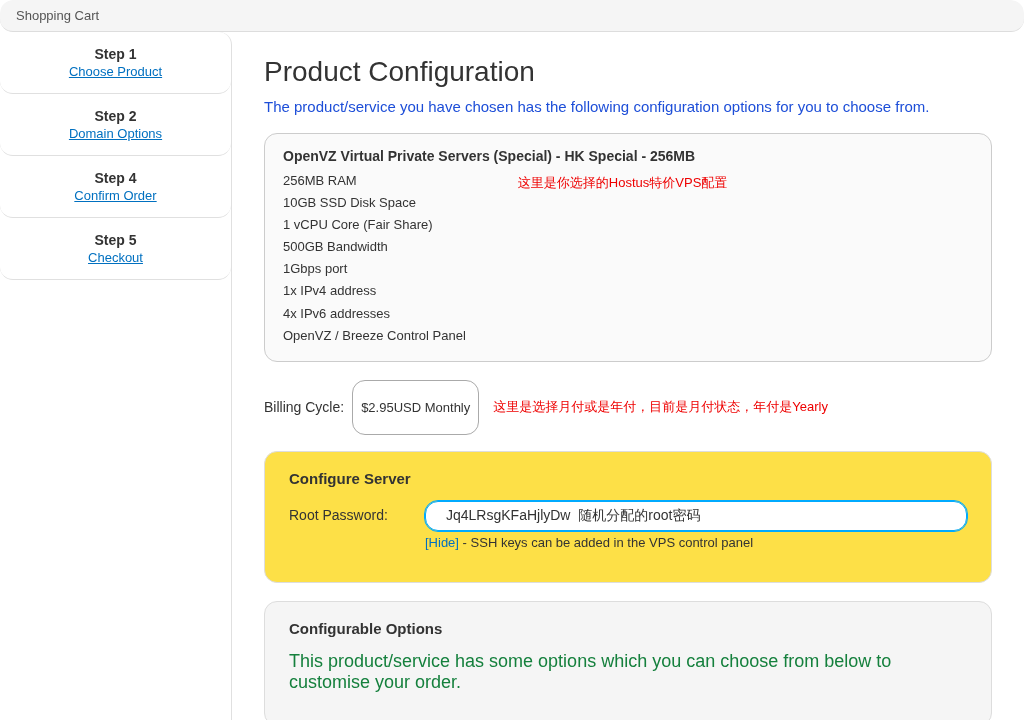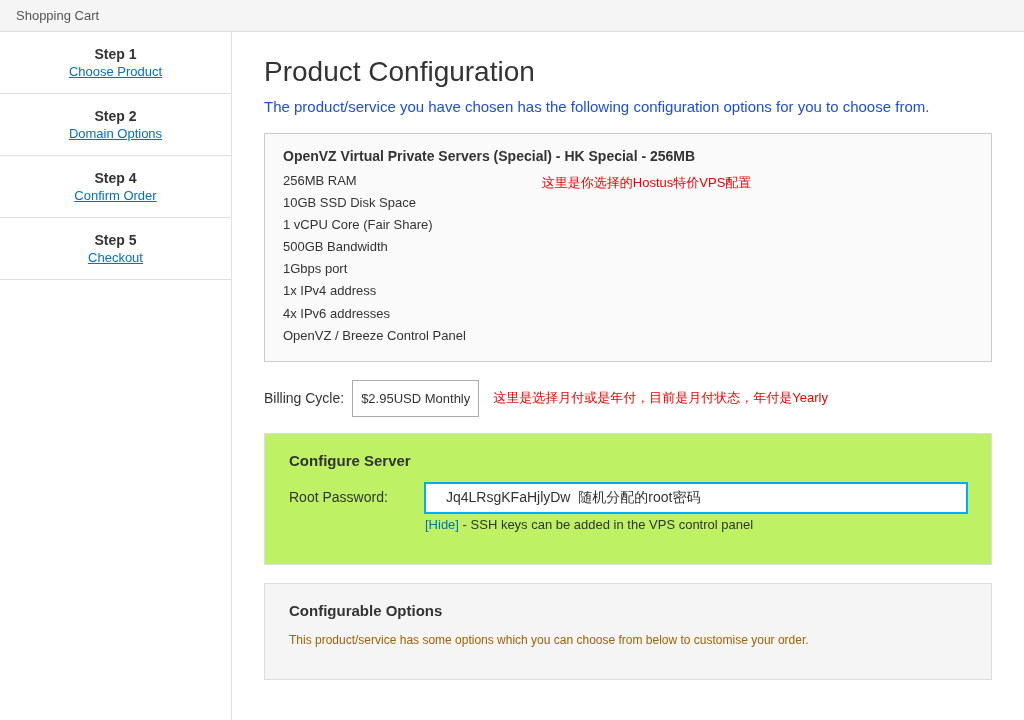--- a/index.html
+++ b/index.html
@@ -1,15 +1,15 @@
 <!DOCTYPE html>
 <html><head>
   <meta charset="utf-8">
   <style>
-    * { box-sizing: border-box; margin: 0; padding: 0; }
+    * { box-sizing: border-box; margin: 0; padding: 0; border-radius: 13px; }
     body { font-family: Arial, sans-serif; font-size: 14px; color: #333; background: #fff; }
 
     .top-bar {
       background: #f5f5f5;
       border-bottom: 1px solid #ddd;
       padding: 8px 16px;
       font-size: 13px;
       color: #555;
     }
 
@@ -108,33 +108,33 @@
       align-items: center;
       gap: 8px;
     }
 
     .billing-label {
       font-weight: normal;
     }
 
     .billing-value {
       border: 1px solid #aaa;
-      padding: 10px 8px;
+      padding: 19px 8px;
       font-size: 13px;
       background: #fff;
     }
 
     .section-title {
       font-weight: bold;
       font-size: 15px;
       margin-bottom: 14px;
     }
 
     .configure-server {
-      background: #bef264;
+      background: #fde047;
       border: 1px solid #ddd;
       padding: 18px 24px;
       margin-bottom: 18px;
     }
 
     .form-row {
       display: flex;
       align-items: flex-start;
       margin-bottom: 14px;
       gap: 16px;
@@ -191,22 +191,22 @@
     }
 
     .configurable-options {
       background: #f5f5f5;
       border: 1px solid #ddd;
       padding: 18px 24px;
       margin-bottom: 24px;
     }
 
     .configurable-desc {
-      font-size: 12px;
-      color: #a16207;
+      font-size: 18px;
+      color: #15803d;
       margin-bottom: 14px;
     }
 
     .spec-left {
       font-size: 13px;
       line-height: 1.7;
     }
 
     .spec-right {
       display: flex;
@@ -241,21 +241,21 @@
       <span class="step-subtitle">Checkout</span>
     </div>
   </div>
 
   <div class="main">
     <h1 class="page-title">Product Configuration</h1>
     <p class="page-desc">The product/service you have chosen has the following configuration options for you to choose from.</p>
 
     <div class="product-box">
       <div class="product-name">OpenVZ Virtual Private Servers (Special) - HK Special - 256MB</div>
-      <div style="display:flex; gap: 56px;">
+      <div style="display:flex; gap: 32px;">
         <div class="spec-left">
           <div>256MB RAM</div>
           <div>10GB SSD Disk Space</div>
           <div>1 vCPU Core (Fair Share)</div>
           <div>500GB Bandwidth</div>
           <div>1Gbps port</div>
           <div>1x IPv4 address</div>
           <div>4x IPv6 addresses</div>
           <div>OpenVZ / Breeze Control Panel</div>
         </div>

